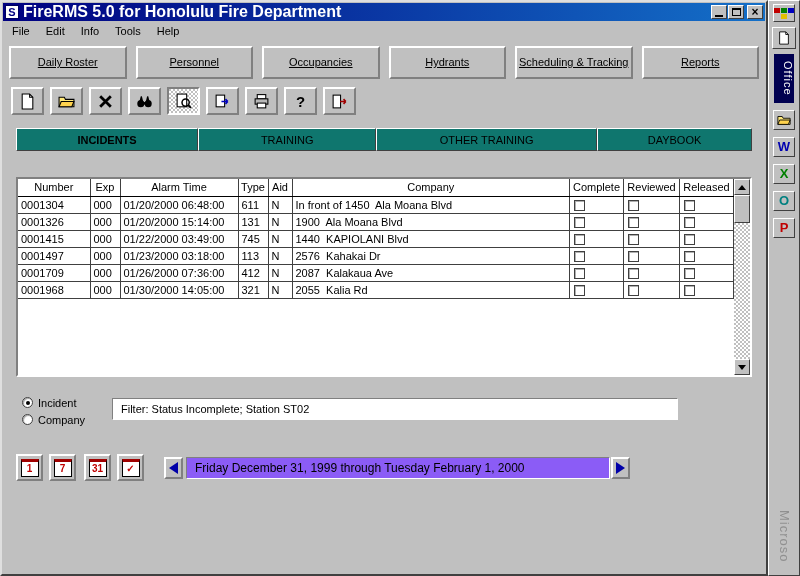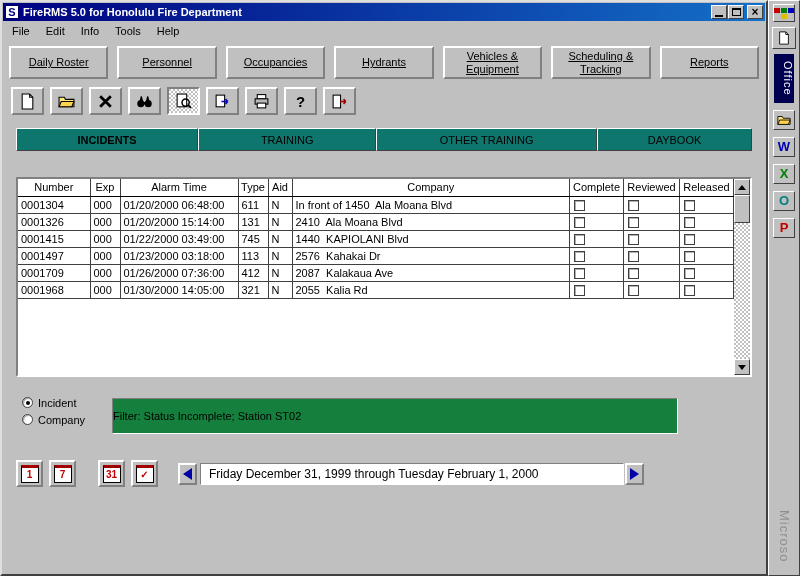--- a/index.html
+++ b/index.html
@@ -6,21 +6,21 @@
   html,body{width:800px;height:576px;overflow:hidden;}
   body{font-family:"Liberation Sans",sans-serif;font-size:11px;color:#000;background:#c0c0c0;}
   .screen{width:800px;height:576px;display:flex;}
   
   .out{border:2px solid;border-color:#ffffff #808080 #808080 #ffffff;background:#c0c0c0;}
   .out1{border:1px solid;border-color:#ffffff #404040 #404040 #ffffff;background:#c0c0c0;}
   
   .app-window{width:768px;height:576px;background:#c0c0c0;border:2px solid;border-color:#dfdfdf #404040 #404040 #dfdfdf;overflow:hidden;}
   .title-bar{height:18px;margin:1px 1px 0;background:linear-gradient(90deg,#000080,#1470c8);display:flex;align-items:center;padding:0 2px;}
   .app-logo{width:14px;height:14px;background:#fff;border:1px solid #000060;color:#000080;font-weight:bold;font-size:11px;display:flex;align-items:center;justify-content:center;margin-right:4px;}
-  .title-text{color:#fff;font-weight:bold;font-size:11px;flex:1;white-space:nowrap;overflow:hidden;}
+  .title-text{color:#fff;font-weight:bold;font-size:16px;flex:1;white-space:nowrap;overflow:hidden;}
   .tb-btn{width:16px;height:14px;display:flex;align-items:center;justify-content:center;margin-left:1px;}
   .glyph-min{width:8px;height:2px;background:#000;margin-top:7px;}
   .glyph-max{width:9px;height:8px;border:1px solid #000;border-top:2px solid #000;}
   .glyph-x{font-weight:bold;font-size:12px;line-height:10px;}
   
   .menu-bar{height:19px;display:flex;align-items:center;padding-left:2px;}
   .menu-item{padding:2px 8px;}
   
   .nav-row{padding:6px 7px 4px;display:flex;gap:9px;}
   .nav-btn{flex:1;height:33px;display:flex;align-items:center;justify-content:center;text-align:center;text-decoration:underline;line-height:1.15;padding:1px 2px;cursor:default;}
@@ -60,33 +60,33 @@
   .sb-down{bottom:0;}
   .sb-thumb{position:absolute;left:0;top:16px;width:16px;height:28px;}
   .tri-up{width:0;height:0;border:4px solid transparent;border-bottom:5px solid #000;margin-top:-4px;}
   .tri-down{width:0;height:0;border:4px solid transparent;border-top:5px solid #000;margin-bottom:-4px;}
   
   .filter-row{margin:16px 14px 0;display:flex;}
   .radio-group{width:96px;padding:1px 0 0 6px;}
   .radio-row{display:flex;align-items:center;gap:5px;height:17px;}
   .radio{display:inline-block;width:11px;height:11px;border-radius:50%;background:#fff;border:1px solid #404040;position:relative;box-shadow:inset 1px 1px 1px rgba(0,0,0,.35);}
   .radio.checked::after{content:"";position:absolute;left:2.5px;top:2.5px;width:4px;height:4px;border-radius:50%;background:#000;}
-  .filter-box{width:566px;height:36px;margin-top:5px;display:flex;align-items:center;border:1px solid;border-color:#808080 #ffffff #ffffff #808080;background:#15803d;}
+  .filter-box{width:566px;height:22px;margin-top:5px;display:flex;align-items:center;padding-left:8px;border:1px solid;border-color:#808080 #ffffff #ffffff #808080;background:#ffffff;}
   
   .bottom-row{margin:26px 14px 0;display:flex;align-items:center;}
   .cal-btn{width:27px;height:27px;display:flex;align-items:center;justify-content:center;}
   .gap-sm{margin-left:6px;}
-  .gap-lg{margin-left:22px;}
+  .gap-lg{margin-left:8px;}
   .cal-icon{width:18px;height:18px;background:#fff;border:1px solid #000;border-top:3px solid #a00000;display:flex;align-items:center;justify-content:center;font-weight:bold;font-size:10px;color:#c00000;}
   .nav-arrow-btn{width:19px;height:22px;display:flex;align-items:center;justify-content:center;}
   .ml20{margin-left:20px;}
   .ml1{margin-left:1px;}
   .tri-left{width:0;height:0;border:6px solid transparent;border-right:9px solid #0000a8;border-left:0;}
   .tri-right{width:0;height:0;border:6px solid transparent;border-left:9px solid #0000a8;border-right:0;}
-  .date-field{width:424px;height:22px;margin-left:3px;display:flex;align-items:center;padding-left:8px;font-size:12px;border:1px solid;border-color:#808080 #ffffff #ffffff #808080;background:#ffffff;white-space:nowrap;overflow:hidden;}
+  .date-field{width:424px;height:22px;margin-left:3px;display:flex;align-items:center;padding-left:8px;font-size:12px;border:1px solid;border-color:#808080 #ffffff #ffffff #808080;background:#8b5cf6;white-space:nowrap;overflow:hidden;}
   
   .office-bar{width:32px;height:576px;background:#c0c0c0;border:1px solid;border-color:#ffffff #404040 #404040 #ffffff;display:flex;flex-direction:column;align-items:center;overflow:hidden;}
   .ob-handle{width:22px;height:18px;margin-top:3px;display:flex;flex-wrap:wrap;align-content:center;justify-content:center;gap:1px;}
   .ob-sq{width:6px;height:5px;}
   .ob-btn{width:24px;height:22px;margin-top:5px;display:flex;align-items:center;justify-content:center;}
   .ob-title{margin-top:5px;width:20px;padding:7px 0;background:#000050;color:#fff;writing-mode:vertical-rl;text-align:center;font-size:11px;letter-spacing:1px;}
   .ob-icon{width:22px;height:20px;margin-top:7px;display:flex;align-items:center;justify-content:center;font-weight:bold;font-size:13px;}
   .ob-word{color:#0000b0;}
   .ob-excel{color:#008000;}
   .ob-outlook{color:#008080;}
@@ -119,21 +119,20 @@
       <span class="menu-item">Info</span>
       <span class="menu-item">Tools</span>
       <span class="menu-item">Help</span>
     </div>
 
     <div class="nav-row">
       <div class="nav-btn out">Daily Roster</div>
       <div class="nav-btn out">Personnel</div>
       <div class="nav-btn out">Occupancies</div>
       <div class="nav-btn out">Hydrants</div>
-      <div class="nav-btn out">Vehicles &amp; Equipment</div>
       <div class="nav-btn out">Scheduling &amp; Tracking</div>
       <div class="nav-btn out">Reports</div>
     </div>
 
     <div class="tool-row">
       <div class="tool-btn out">
         <svg width="17" height="17" viewBox="0 0 16 16">
             <path d="M3 1h7l3 3v11H3z" fill="#fff" stroke="#000"></path>
             <path d="M10 1v3h3" fill="none" stroke="#000"></path>
           </svg>
@@ -234,21 +233,21 @@
                 <td class="cb-cell"><span class="cb"></span></td>
                 <td class="cb-cell"><span class="cb"></span></td>
                 <td class="cb-cell"><span class="cb"></span></td>
               </tr>
               <tr>
                 <td>0001326</td>
                 <td>000</td>
                 <td>01/20/2000 15:14:00</td>
                 <td>131</td>
                 <td>N</td>
-                <td>2410  Ala Moana Blvd</td>
+                <td>1900  Ala Moana Blvd</td>
                 <td class="cb-cell"><span class="cb"></span></td>
                 <td class="cb-cell"><span class="cb"></span></td>
                 <td class="cb-cell"><span class="cb"></span></td>
               </tr>
               <tr>
                 <td>0001415</td>
                 <td>000</td>
                 <td>01/22/2000 03:49:00</td>
                 <td>745</td>
                 <td>N</td>

